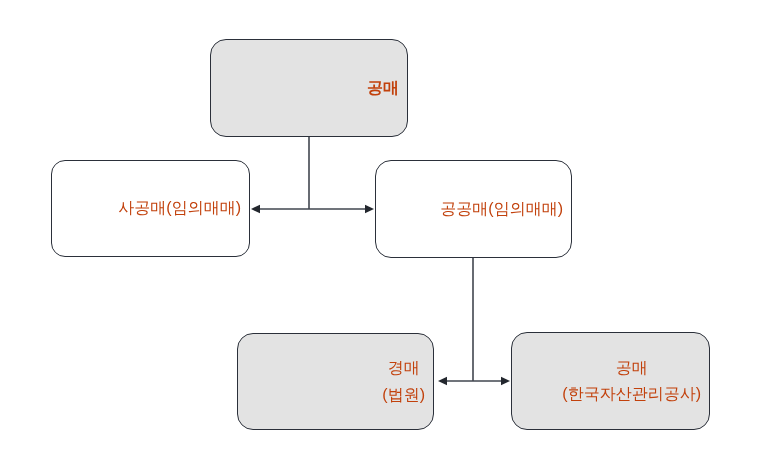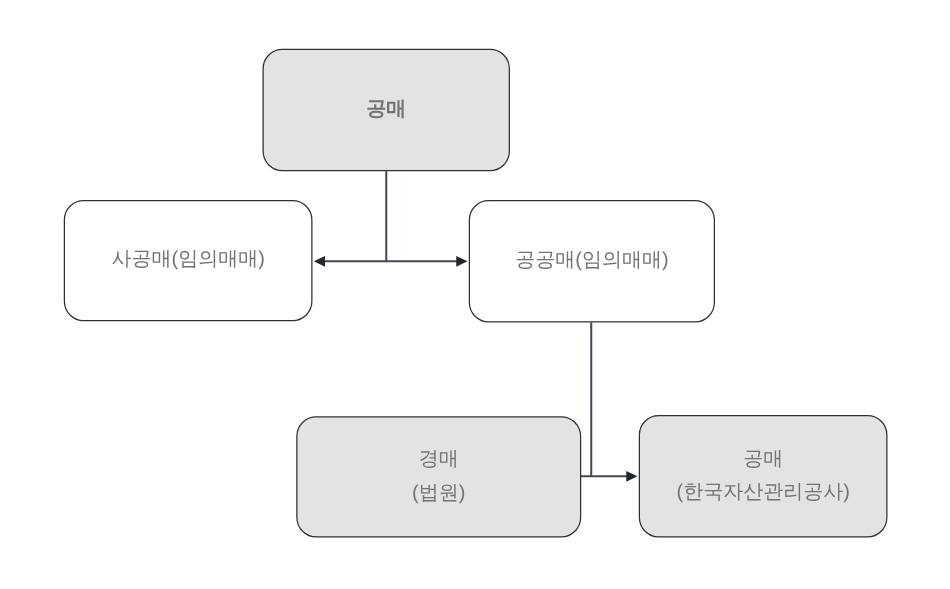--- a/index.html
+++ b/index.html
@@ -23,22 +23,22 @@
     height: 471px;
     pointer-events: none;
   }
   .node {
     position: absolute;
     box-sizing: border-box;
     border: 1.5px solid #2b303a;
     border-radius: 16px;
     display: flex;
     align-items: center;
-    justify-content: center;
-    color: #737373;
+    justify-content: flex-end;
+    color: #c2410c;
     font-size: 16px;
     line-height: 1.65;
   }
   .node--gray { background: #e3e3e3; }
   .node--white { background: #ffffff; }
   .node--bold { font-weight: 700; }
   .node-label {
     white-space: pre-line;
     text-align: center;
     padding: 0 8px;
@@ -59,29 +59,29 @@
     <line x1="473" y1="258" x2="473" y2="381" stroke="#41464f" stroke-width="1.6"></line>
     <line x1="444" y1="381" x2="504" y2="381" stroke="#41464f" stroke-width="1.6"></line>
     <polygon points="438,381 447,376.7 447,385.3" fill="#23272e"></polygon>
     <polygon points="510,381 501,376.7 501,385.3" fill="#23272e"></polygon>
   </svg>
 
   <div class="node node--gray node--bold" style="left:210px; top:39px; width:198px; height:98px;">
     <span class="node-label">공매</span>
   </div>
 
-  <div class="node node--white" style="left:51px; top:160px; width:199px; height:97px;">
+  <div class="node node--white" style="left:51px; top:160px; width:199px; height:97px;border-radius:14px;">
     <span class="node-label">사공매(임의매매)</span>
   </div>
 
   <div class="node node--white" style="left:375px; top:160px; width:197px; height:98px;">
     <span class="node-label">공공매(임의매매)</span>
   </div>
 
-  <div class="node node--gray" style="left:237px; top:333px; width:228px; height:97px;">
+  <div class="node node--gray" style="left:237px; top:333px; width:197px; height:97px;">
     <span class="node-label">경매
 (법원)</span>
   </div>
 
   <div class="node node--gray" style="left:511px; top:332px; width:199px; height:98px;">
     <span class="node-label">공매
 (한국자산관리공사)</span>
   </div>
 
 </div>

